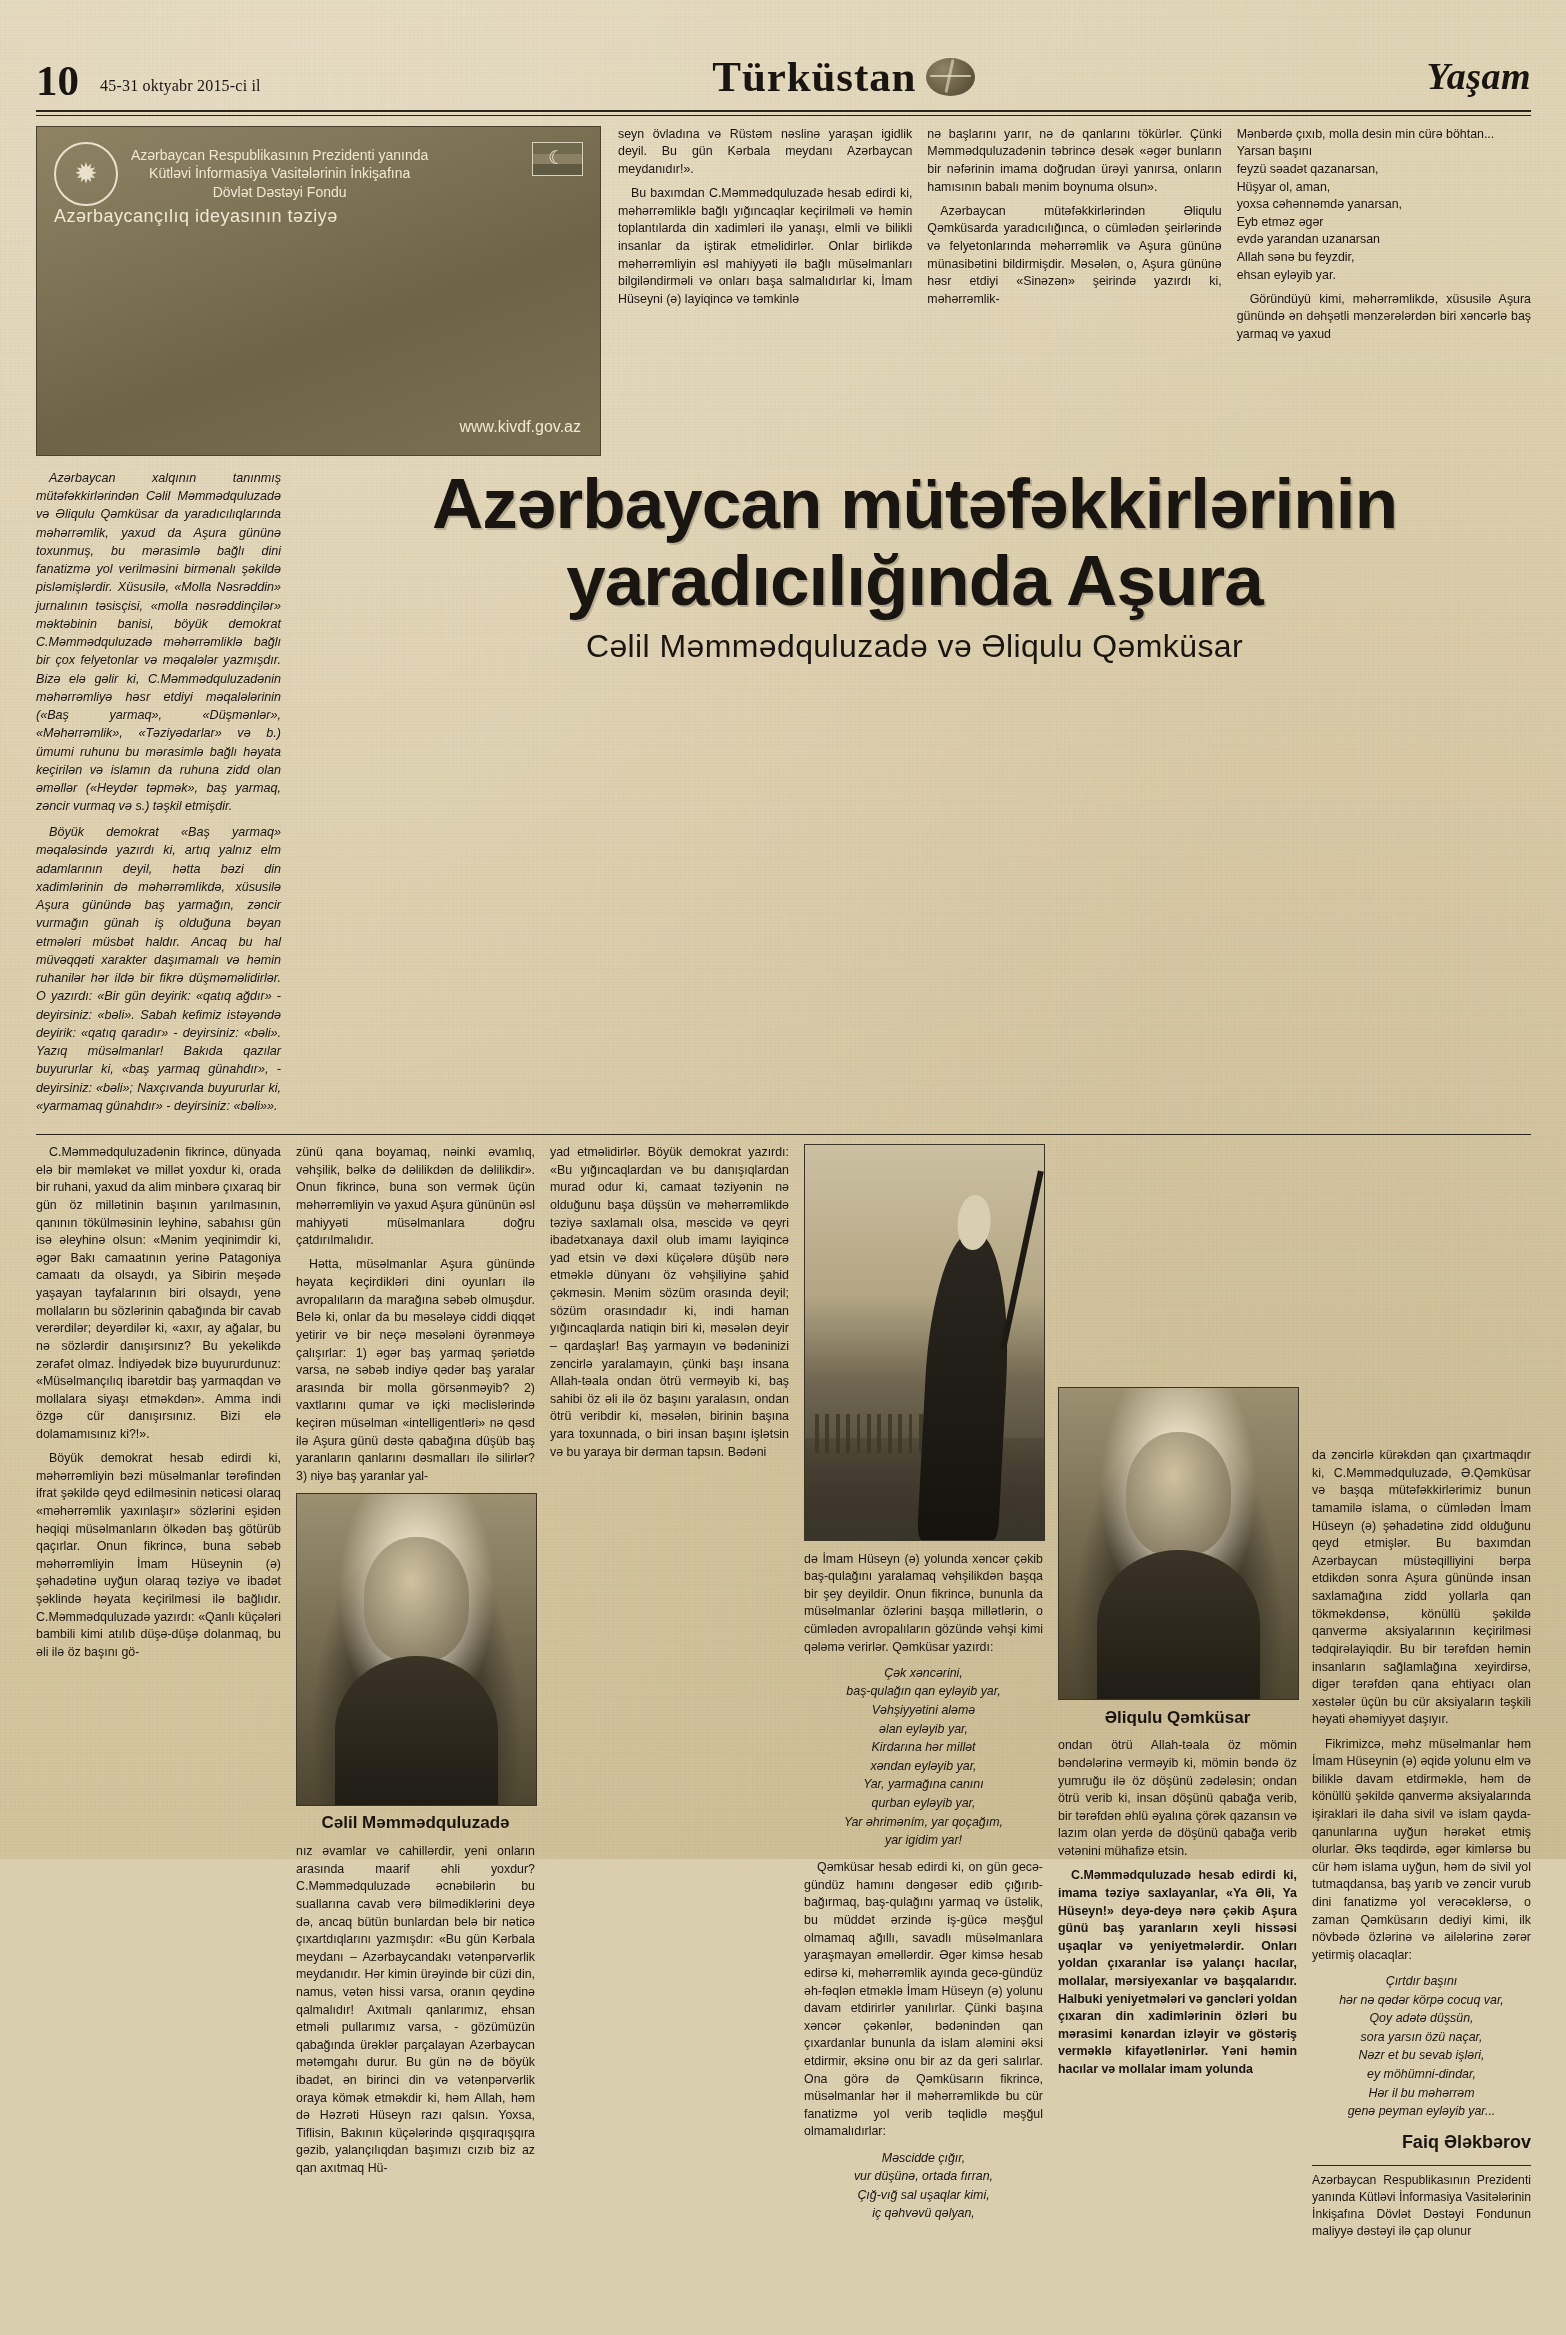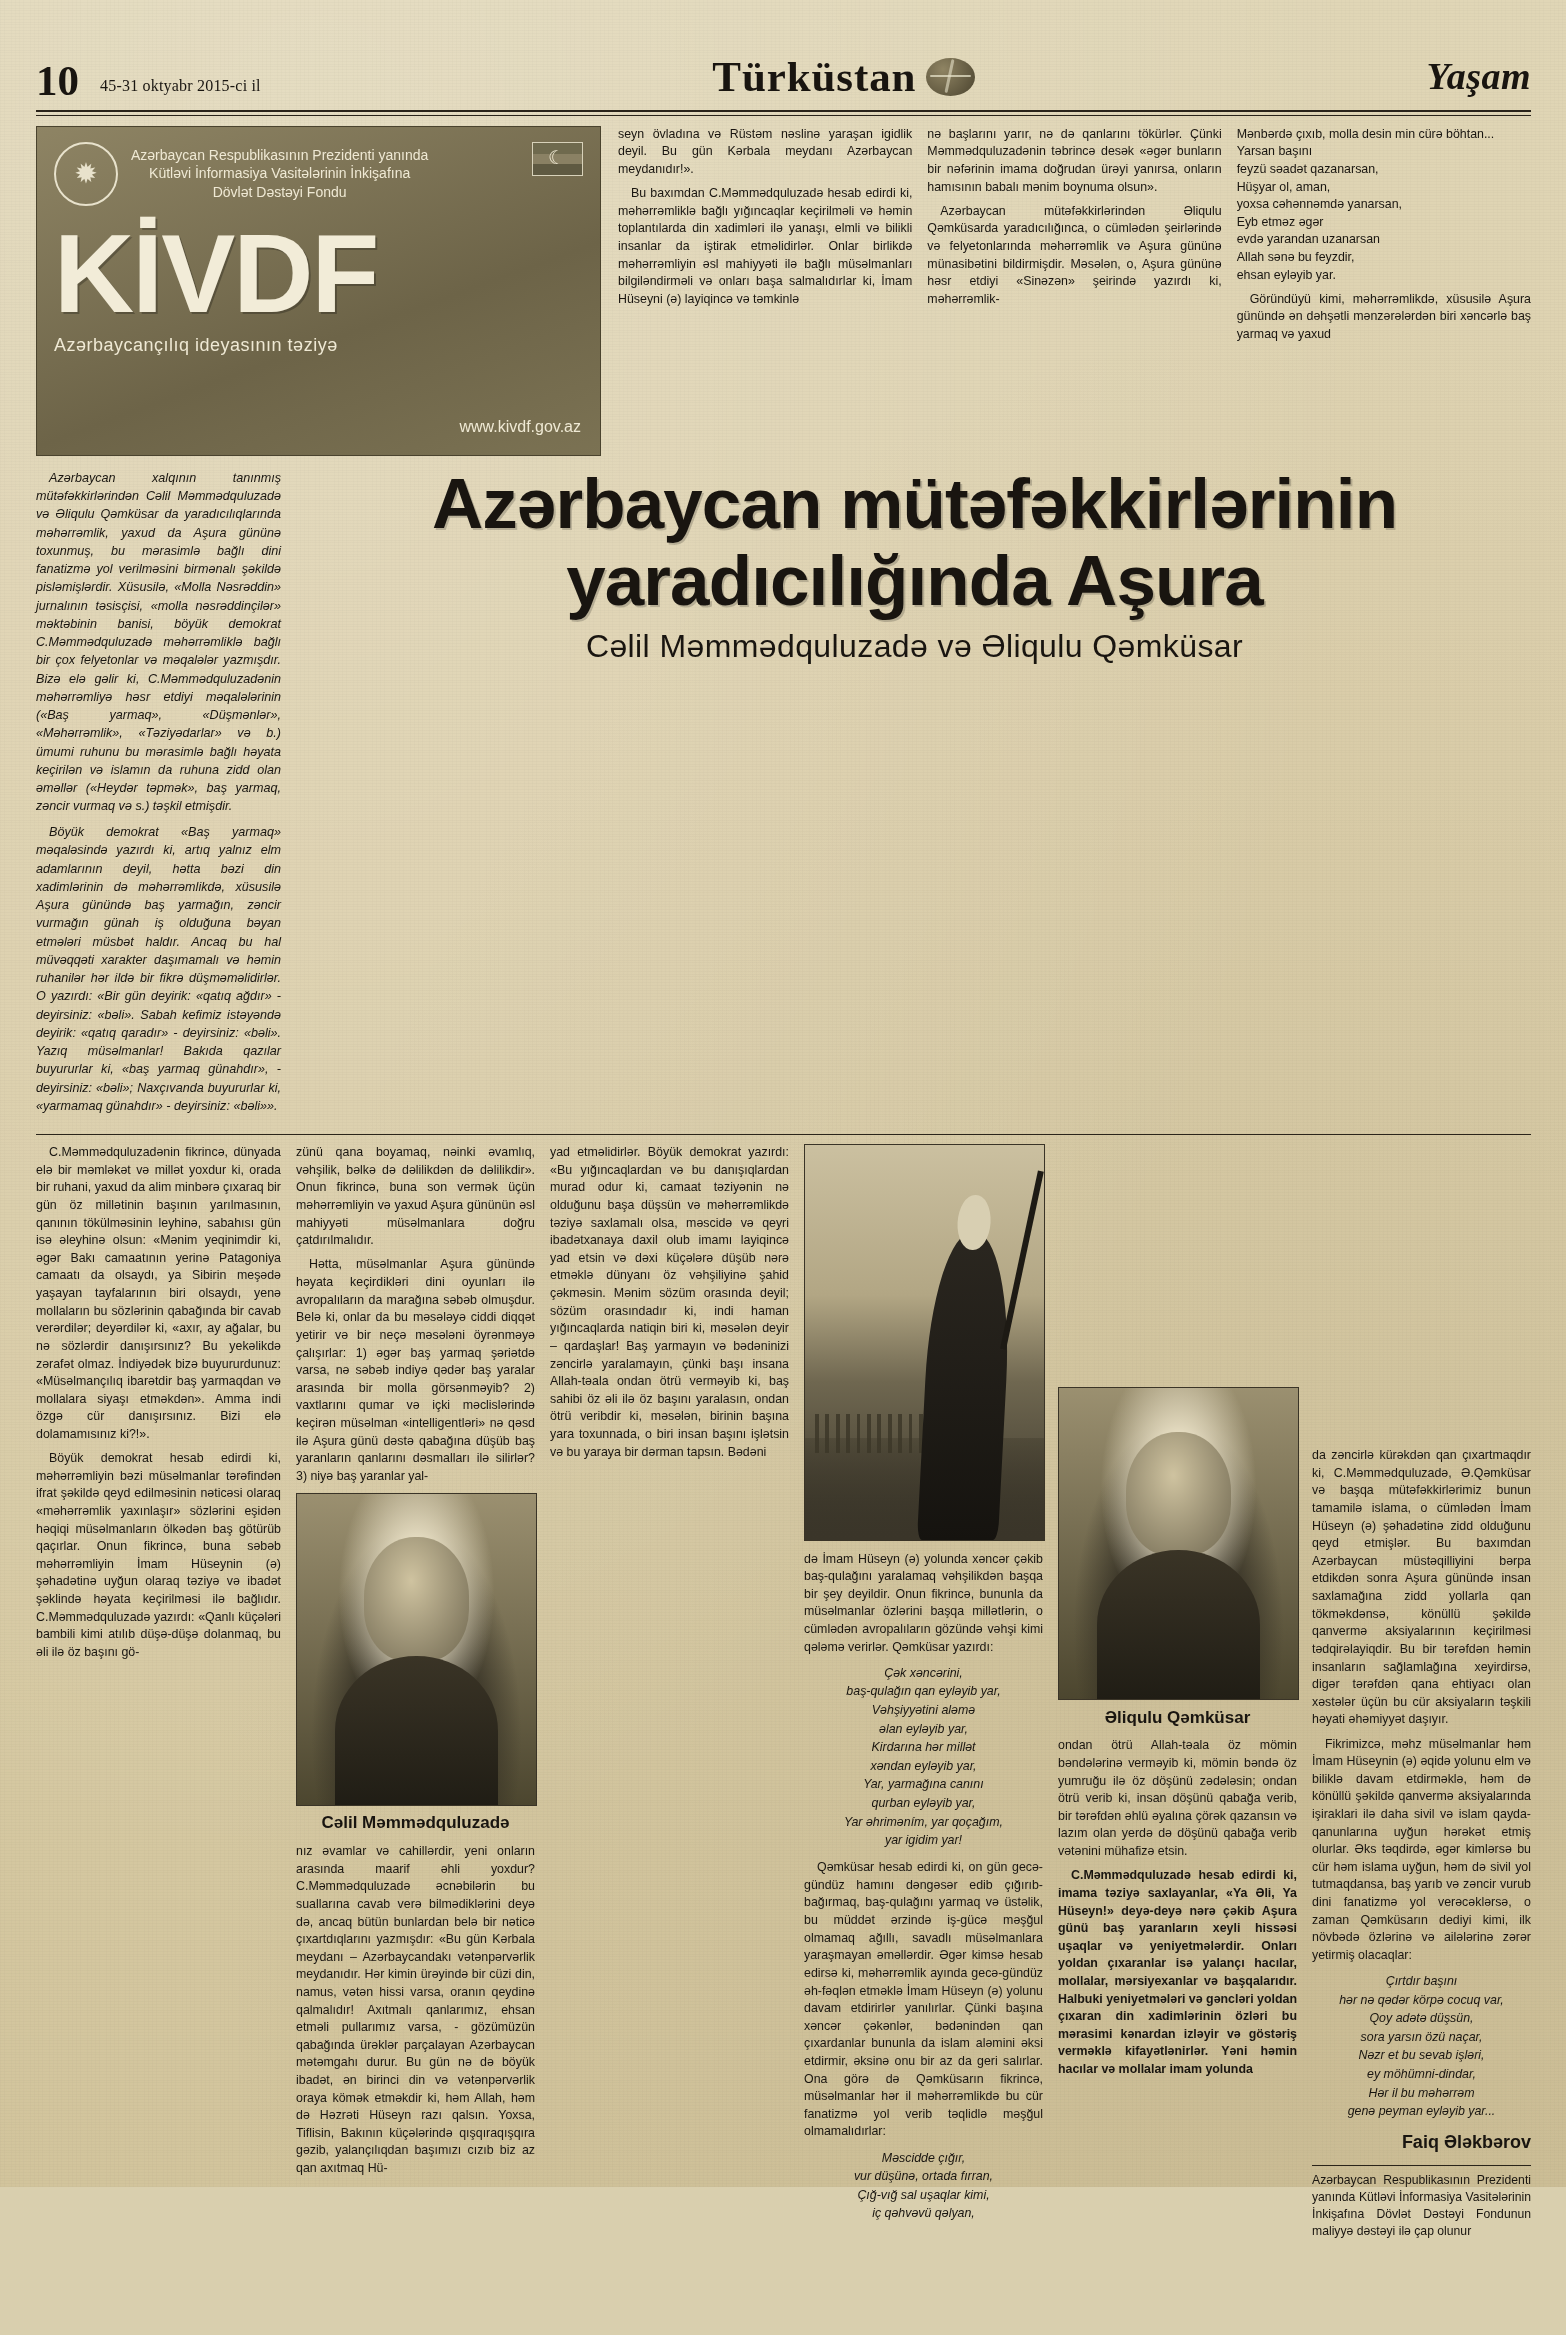--- a/index.html
+++ b/index.html
@@ -5,21 +5,21 @@
   html,body{margin:0;padding:0;}
   body{
     width:1567px;height:2335px;
     background:#d9cfae;
     font-family:"Liberation Sans", sans-serif;
     color:#191510;
     overflow:hidden;
   }
   .page{
     position:relative;
-    width:1567px;height:2187px;
+    width:1567px;height:1859px;
     background:
       radial-gradient(ellipse at 20% 10%, rgba(255,255,255,0.18), rgba(255,255,255,0) 60%),
       radial-gradient(ellipse at 85% 85%, rgba(120,100,60,0.10), rgba(255,255,255,0) 60%),
       linear-gradient(180deg,#e0d6b6 0%,#dccfab 35%,#d7caa4 70%,#d2c49c 100%);
     box-sizing:border-box;
     padding:0 36px;
   }
   .grain{
     position:absolute;inset:0;
     background-image:
@@ -274,21 +274,20 @@
 
   <div class="topband">
     <div class="kivdf">
       <div class="kivdf-top">
         <div class="kivdf-seal">✹</div>
         <div class="kivdf-lines" style="white-space:pre-line">Azərbaycan Respublikasının Prezidenti yanında
 Kütləvi İnformasiya Vasitələrinin İnkişafına
 Dövlət Dəstəyi Fondu</div>
         <div class="kivdf-flag"></div>
       </div>
-      <div class="kivdf-big">KİVDF</div>
       <div class="kivdf-sub">Azərbaycançılıq ideyasının təziyə</div>
       <div class="kivdf-url">www.kivdf.gov.az</div>
     </div>
 
     <div class="topcols">
       <div class="tcol">
         <p class="noind">seyn övladına və Rüstəm nəslinə yaraşan igidlik deyil. Bu gün Kərbala meydanı Azərbaycan meydanıdır!».</p>
         <p>Bu baxımdan C.Məmmədquluzadə hesab edirdi ki, məhərrəmliklə bağlı yığıncaqlar keçirilməli və həmin toplantılarda din xadimləri ilə yanaşı, elmli və bilikli insanlar da iştirak etməlidirlər. Onlar birlikdə məhərrəmliyin əsl mahiyyəti ilə bağlı müsəlmanları bilgiləndirməli və onları başa salmalıdırlar ki, İmam Hüseyni (ə) layiqincə və təmkinlə</p>
       </div>
       <div class="tcol">

